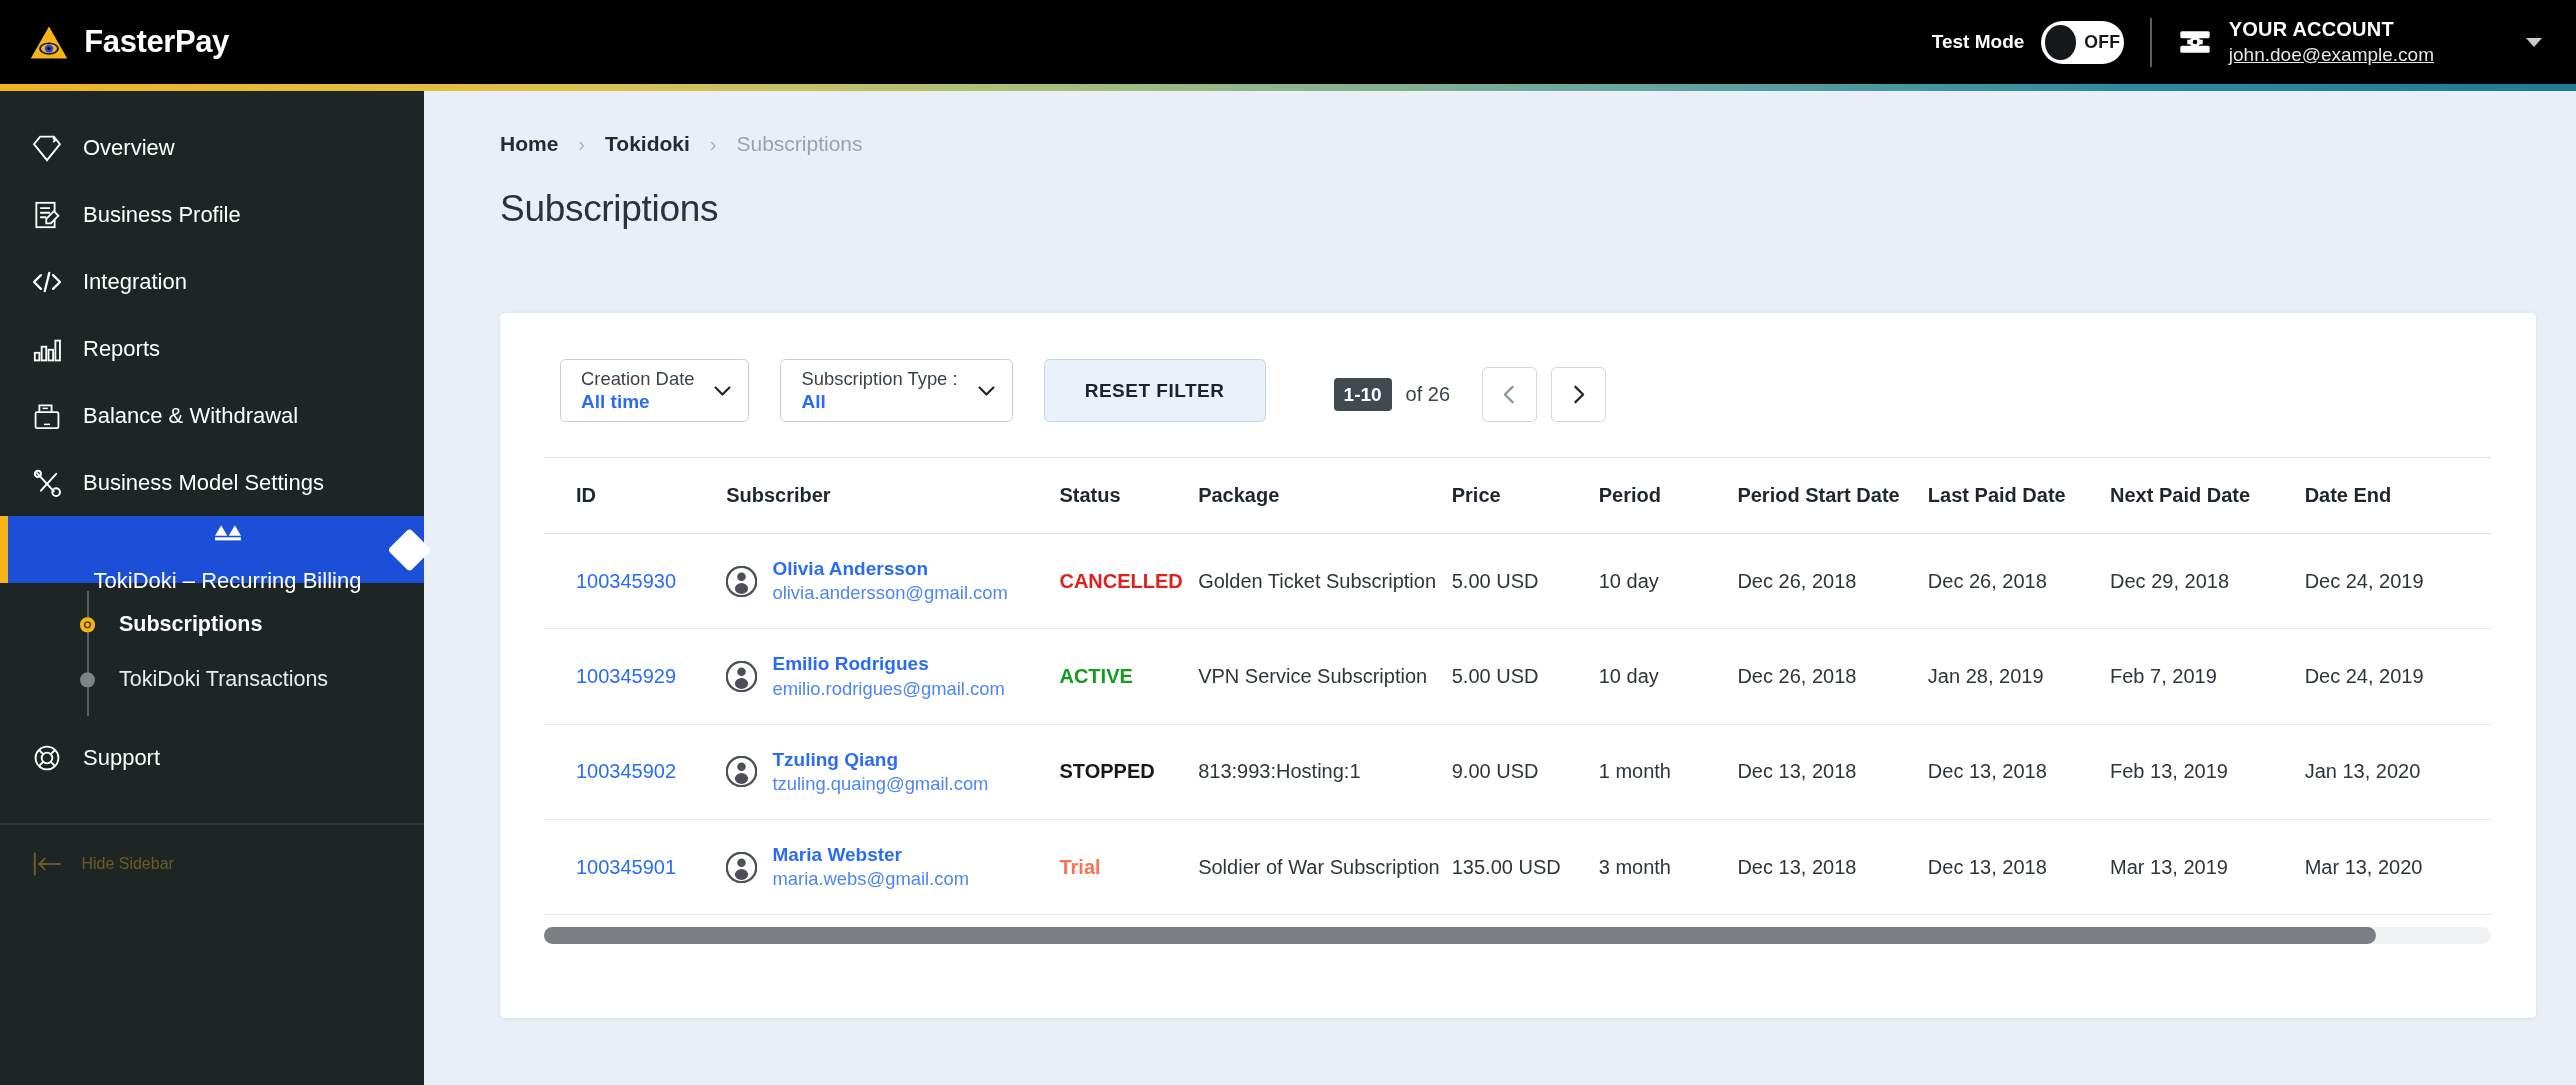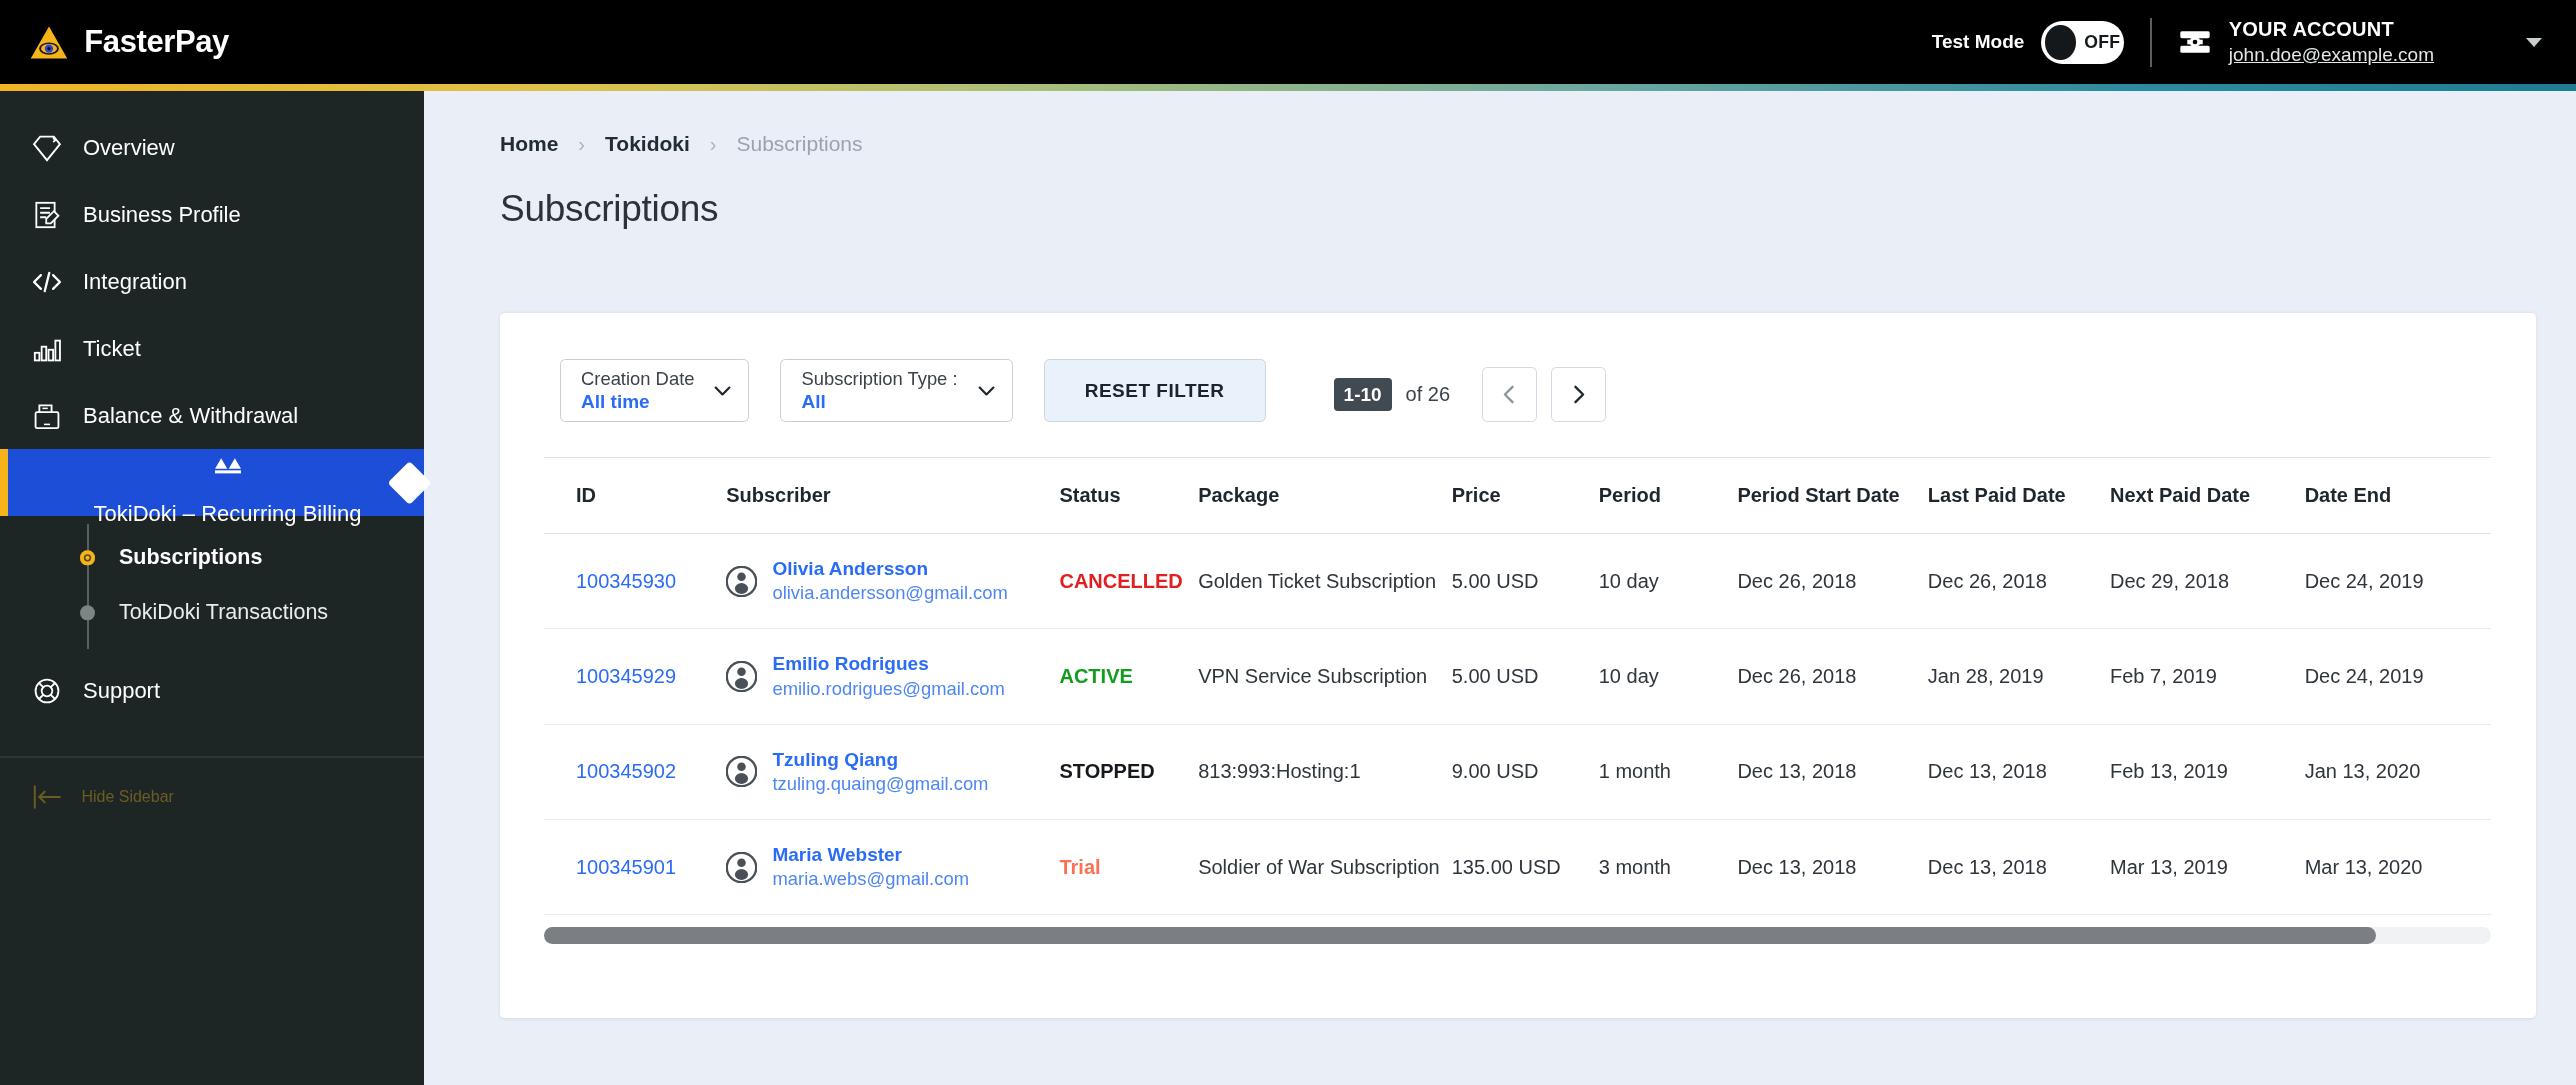--- a/index.html
+++ b/index.html
@@ -251,35 +251,46 @@
 
       <div class="nav-item">
         <span class="ico">
           <svg viewBox="0 0 42 42" width="32" height="32" fill="none" stroke="#ffffff" stroke-width="2.4">
             <rect x="5" y="26" width="6" height="10"></rect>
             <rect x="14" y="18" width="6" height="18"></rect>
             <rect x="23" y="22" width="6" height="14"></rect>
             <rect x="32" y="10" width="6" height="26"></rect>
           </svg>
         </span>
-        <span class="nav-label">Ticket</span>
+        <span class="nav-label">Reports</span>
       </div>
 
       <div class="nav-item">
         <span class="ico">
           <svg viewBox="0 0 42 42" width="32" height="32" fill="none" stroke="#ffffff" stroke-width="2.4">
             <rect x="6" y="16" width="30" height="21" rx="2"></rect>
             <path d="M11 16 V7 h16 v9"></path>
             <path d="M15 11 h7" stroke-width="2"></path>
             <path d="M17 32 h8" stroke-width="2"></path>
           </svg>
         </span>
         <span class="nav-label">Balance &amp; Withdrawal</span>
       </div>
 
+      <div class="nav-item">
+        <span class="ico">
+          <svg viewBox="0 0 42 42" width="32" height="32" fill="none" stroke="#ffffff" stroke-width="2.6" stroke-linecap="round">
+            <path d="M8 8 L30 32"></path>
+            <path d="M33 9 L13 31"></path>
+            <circle cx="33" cy="33" r="5"></circle>
+            <circle cx="9" cy="9" r="4"></circle>
+          </svg>
+        </span>
+        <span class="nav-label">Business Model Settings</span>
+      </div>
 
       <div class="nav-item active">
         <span class="ico">
           <svg viewBox="0 0 42 42" width="32" height="32" fill="#ffffff">
             <path d="M4 26 L12 12 L20 26 Z"></path>
             <path d="M22 26 L30 12 L38 26 Z"></path>
             <rect x="4" y="28" width="34" height="4"></rect>
           </svg>
         </span>
         <span class="nav-label">TokiDoki – Recurring Billing</span>

